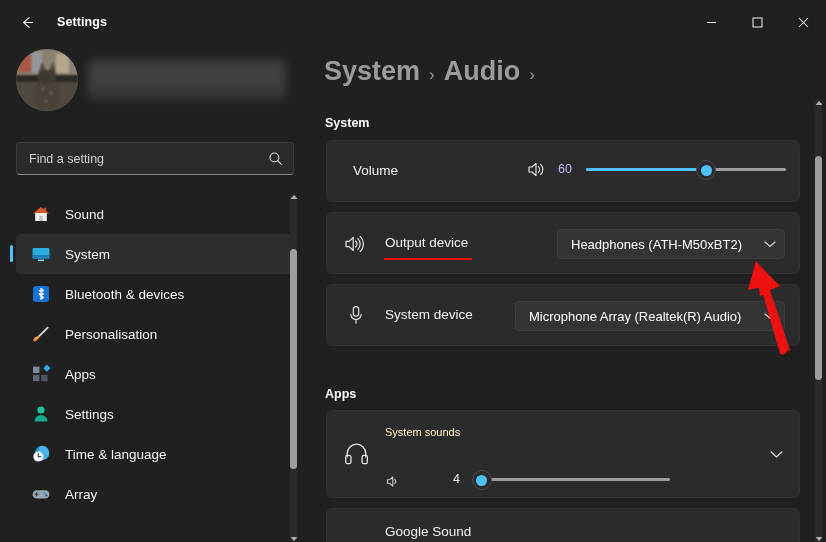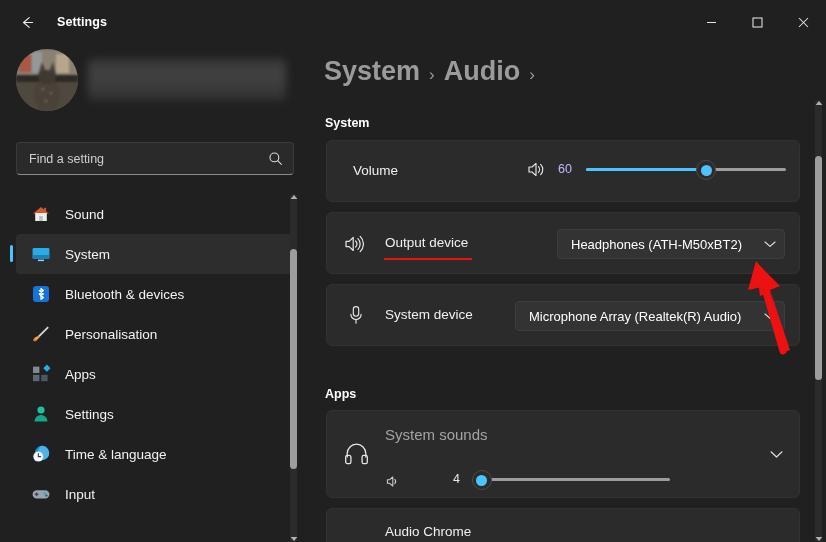--- a/index.html
+++ b/index.html
@@ -355,21 +355,21 @@
       <div class="navitem">
         <span class="navicon">
           <svg width="20" height="20" viewBox="0 0 20 20">
             <rect x="1.6" y="6.2" width="16.8" height="8.4" rx="4.2" fill="#9aa4ad"></rect>
             <rect x="3.8" y="9.6" width="3.6" height="1.4" fill="#3e4750"></rect>
             <rect x="4.9" y="8.5" width="1.4" height="3.6" fill="#3e4750"></rect>
             <circle cx="13.6" cy="9.4" r="1.3" fill="#2aabe2"></circle>
             <circle cx="15.4" cy="11.6" r="1.1" fill="#3e4750"></circle>
           </svg>
         </span>
-        <span class="navlabel">Input</span>
+        <span class="navlabel">Array</span>
       </div>
     </div>
 
     <div id="sb-scroll">
       <div class="trk"></div>
       <div class="thm" id="sb-thumb" style="top: 55px; height: 220px;"></div>
       <div class="arrowbtn" style="top:-2px">
         <svg width="8" height="6" viewBox="0 0 8 6">
             <path d="M4 1 L7.4 5 H0.6 Z" fill="#b0b0b0"></path>
           </svg>
@@ -454,21 +454,21 @@
     <div class="section-head" style="top:343px">Apps</div>
 
     <div class="card" style="top:366px; height:88px;">
       <span style="position:absolute; left:17px; top:31px;">
         <svg width="25" height="23" viewBox="0 0 25 23">
           <path d="M3.2 15 V11.5 A9.3 9.3 0 0 1 21.8 11.5 V15" fill="none" stroke="#e6e6e6" stroke-width="1.3" stroke-linecap="round"></path>
           <rect x="1.7" y="13.4" width="5.2" height="8.2" rx="1.6" fill="none" stroke="#e6e6e6" stroke-width="1.3"></rect>
           <rect x="18.1" y="13.4" width="5.2" height="8.2" rx="1.6" fill="none" stroke="#e6e6e6" stroke-width="1.3"></rect>
         </svg>
       </span>
-      <div style="position:absolute; left:58px; top:15px; font-size:15px; color:#a3a3a3;">System sounds</div>
+      <div style="position:absolute; left:58px; top:15px; font-size:11px; color:#fef9c3;">System sounds</div>
       <span style="position:absolute; left:59px; top:63px;">
         <svg width="14" height="13" viewBox="0 0 14 13">
           <path d="M1.4 4.7 H3.7 L6.8 2 V11 L3.7 8.3 H1.4 Z" fill="none" stroke="#cfcfcf" stroke-width="1.05" stroke-linejoin="round"></path>
           <path d="M8.8 4.4 A3.2 3.2 0 0 1 8.8 8.6" fill="none" stroke="#cfcfcf" stroke-width="1.05" stroke-linecap="round"></path>
         </svg>
       </span>
       <div style="position:absolute; left:126px; top:61px; font-size:12.5px; color:#e8e8e8;">4</div>
       <div class="slider" id="sys-slider" style="left:147px; top:59px; width:196px;">
         <div class="track"></div>
         <div class="fill" id="sys-fill" style="width: 7.84px;"></div>
@@ -477,21 +477,21 @@
           </div>
       </div>
       <div class="expander">
         <svg width="13" height="9" viewBox="0 0 13 9">
           <path d="M1 1.8 L6.5 7 L12 1.8" fill="none" stroke="#dcdcdc" stroke-width="1.2" stroke-linecap="round" stroke-linejoin="round"></path>
         </svg>
       </div>
     </div>
 
     <div class="card" style="top:464px; height:88px;">
-      <div style="position:absolute; left:58px; top:15px; font-size:13.5px; color:#f0f0f0;">Audio Chrome</div>
+      <div style="position:absolute; left:58px; top:15px; font-size:13.5px; color:#f0f0f0;">Google Sound</div>
     </div>
 
     <div id="mn-scroll">
       <div class="trk"></div>
       <div class="thm" id="mn-thumb" style="top: 56px; height: 224px;"></div>
       <div class="arrowbtn" style="left:4px; top:-2px">
         <svg width="8" height="6" viewBox="0 0 8 6">
             <path d="M4 1 L7.4 5 H0.6 Z" fill="#b0b0b0"></path>
           </svg>
       </div>

